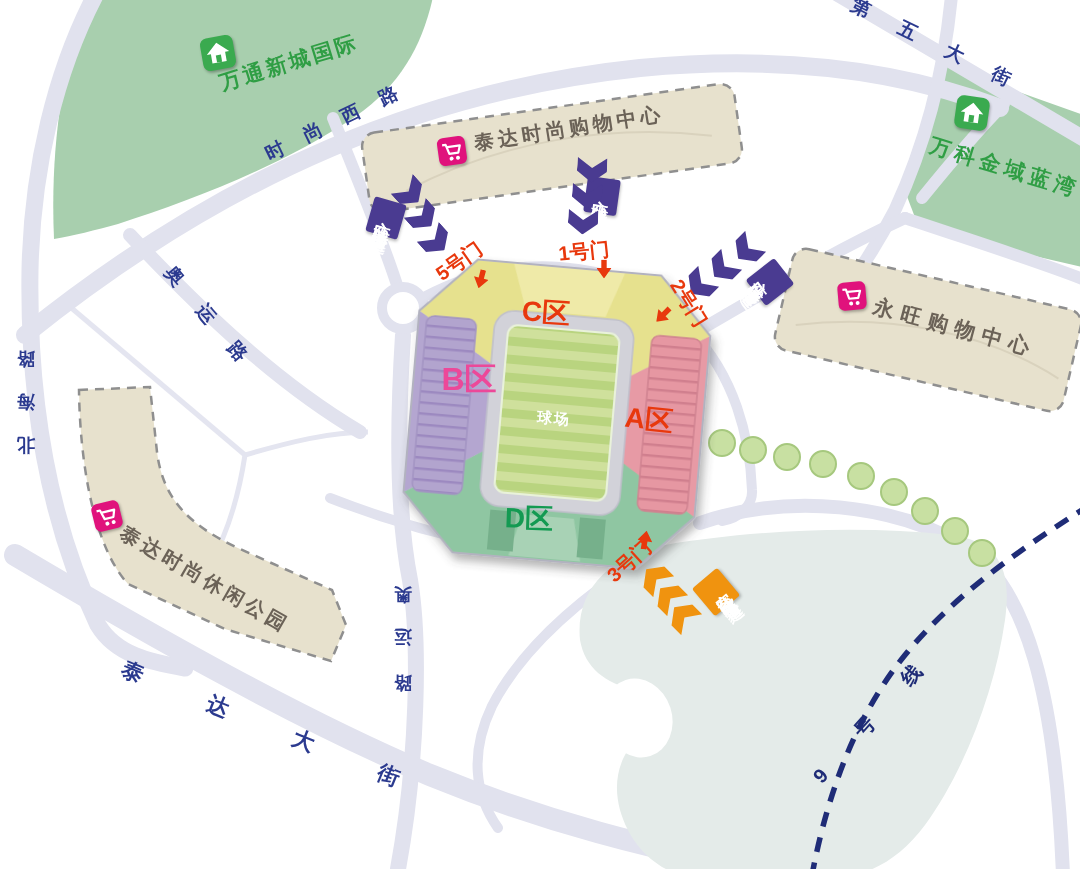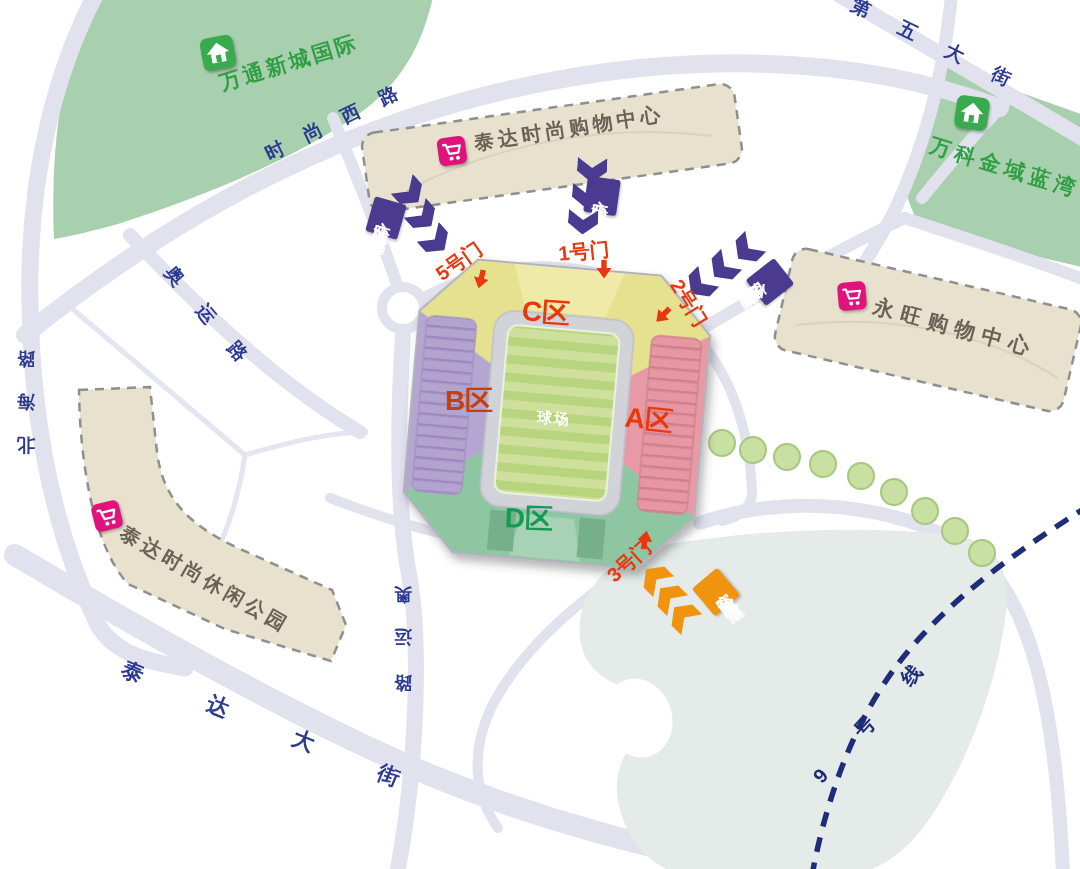--- a/index.html
+++ b/index.html
@@ -206,18 +206,18 @@
 <div class="garrow" style="left:604px;top:269px;--r:0deg"></div>
 <div class="garrow" style="left:663px;top:315px;--r:45deg"></div>
 <div class="garrow" style="left:645px;top:540px;--r:190deg"></div>
 
 <div class="lbl gate" style="left:459px;top:261px;--r:-35deg">5号门</div>
 <div class="lbl gate" style="left:584px;top:251px;--r:-6deg">1号门</div>
 <div class="lbl gate" style="left:689px;top:303px;--r:58deg">2号门</div>
 <div class="lbl gate" style="left:629px;top:561px;--r:-42deg">3号门</div>
 
 <div class="lbl" style="left:546px;top:313px;--r:4deg;font-size:28px;color:#e8380d">C区</div>
-<div class="lbl" style="left:469px;top:401px;--r:0deg;font-size:28px;color:#c2410c">B区</div>
+<div class="lbl" style="left:469px;top:379px;--r:0deg;font-size:32px;color:#ec4899">B区</div>
 <div class="lbl" style="left:649px;top:420px;--r:6deg;font-size:28px;color:#e8380d">A区</div>
 <div class="lbl" style="left:529px;top:519px;--r:2deg;font-size:28px;color:#149a52">D区</div>
 <div class="lbl" style="left:554px;top:418px;--r:4deg;font-size:15px;letter-spacing:2px;color:#ffffff">球场</div>
 
 </div>
 
 </body></html>

